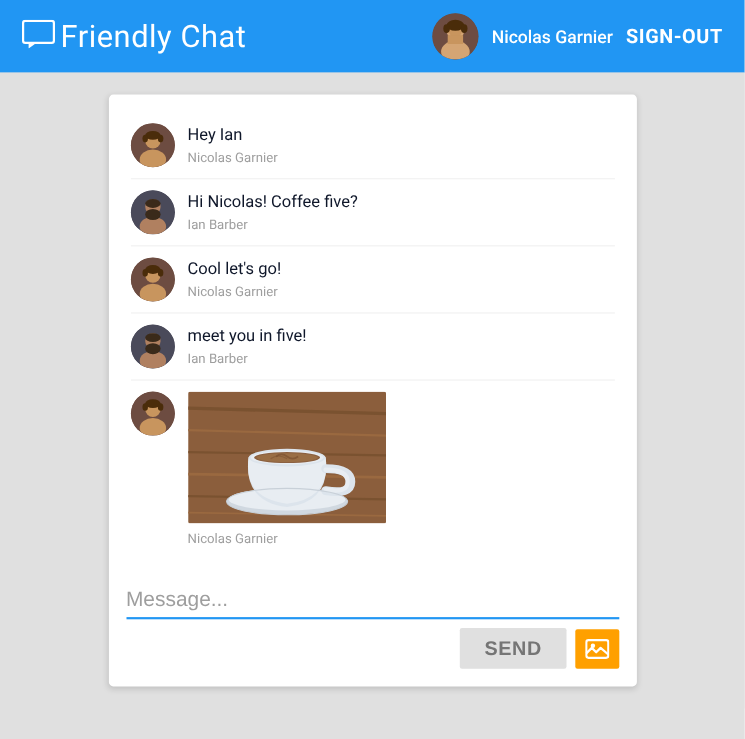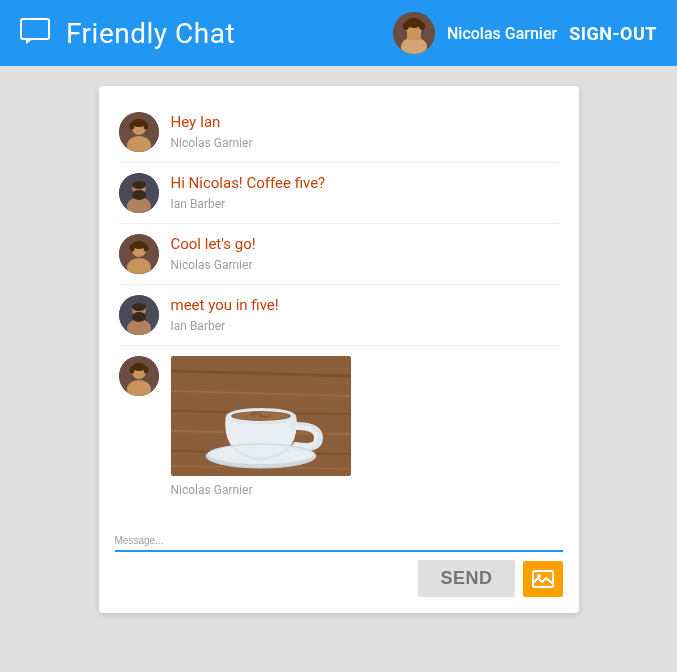--- a/index.html
+++ b/index.html
@@ -15,21 +15,21 @@
     .header {
       background: #2196F3;
       height: 66px;
       display: flex;
       align-items: center;
       padding: 0 20px;
     }
     .header-title-area {
       display: flex;
       align-items: center;
-      gap: 16px;
+      gap: 5px;
       flex: 1;
     }
     .header-icon {
       color: white;
       font-size: 26px;
       line-height: 1;
     }
     .header-title {
       color: white;
       font-size: 28px;
@@ -126,21 +126,21 @@
       background: #4a4a5a;
     }
 
     .msg-content {
       display: flex;
       flex-direction: column;
       gap: 3px;
     }
     .msg-text {
       font-size: 15px;
-      color: #c2410c;
+      color: #0f172a;
       line-height: 1.4;
     }
     .msg-author {
       font-size: 12px;
       color: #9e9e9e;
     }
     .msg-image {
       width: 180px;
       height: 120px;
       border-radius: 2px;
@@ -158,21 +158,21 @@
     .input-area {
       padding: 8px 16px 16px 16px;
       display: flex;
       flex-direction: column;
       gap: 6px;
     }
     .message-input {
       border: none;
       border-bottom: 2px solid #2196F3;
       outline: none;
-      font-size: 10px;
+      font-size: 19px;
       color: #2196F3;
       width: 100%;
       padding: 4px 0;
       background: transparent;
     }
     .message-input::placeholder {
       color: #9e9e9e;
     }
     .input-actions {
       display: flex;

